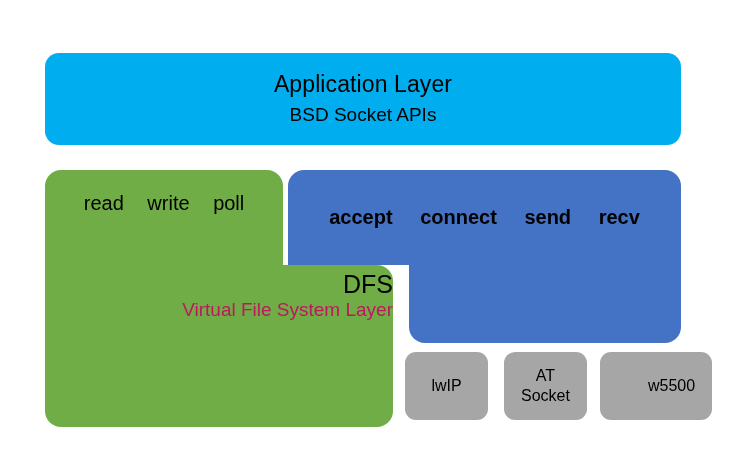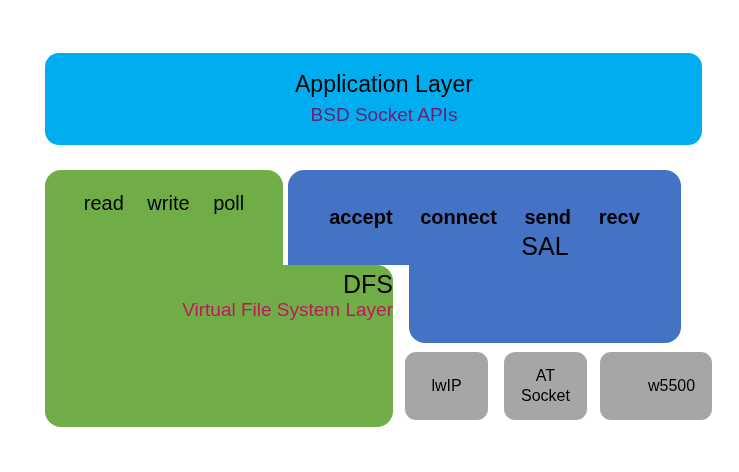--- a/index.html
+++ b/index.html
@@ -31,32 +31,31 @@
     top: 53px;
     width: 636px;
     height: 92px;
     background: #00AEEF;
     border-radius: 14px;
     display: flex;
     flex-direction: column;
     align-items: center;
     justify-content: center;
     gap: 7px;
-    padding-left: 21px;
   }
   .app-title {
     font-size: 23px;
     line-height: 1.1;
     color: #000000;
     letter-spacing: 0.1px;
   }
   .app-sub {
     font-size: 19px;
     line-height: 1.1;
-    color: #701a75;
+    color: #000000;
   }
 
   
   .dfs-wrap {
     position: absolute;
     left: 45px;
     top: 170px;
     width: 348px;
     height: 257px;
   }
@@ -256,21 +255,20 @@
     <div class="sal-bottom"></div>
 
     <div class="sal-apis">
       <span class="api">accept</span>
       <span class="api">connect</span>
       <span class="api">send</span>
       <span class="api">recv</span>
     </div>
 
     <div class="sal-titles">
-      <div class="sal-name">SAL</div>
     </div>
   </div>
 
   <div class="drivers">
     <div class="driver-box driver-0">
       <span>lwIP</span>
     </div>
     <div class="driver-box driver-1">
       <span>AT<br>Socket</span>
     </div>

